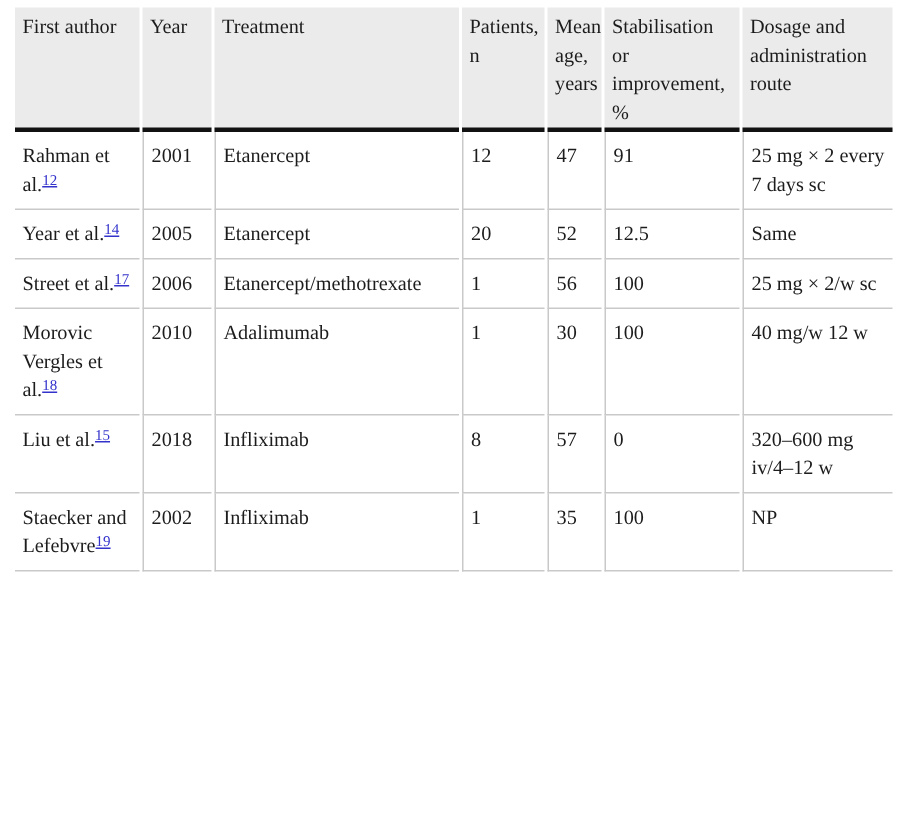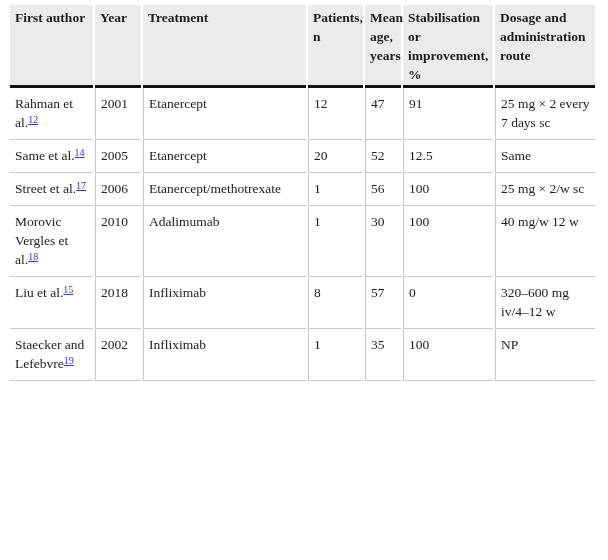--- a/index.html
+++ b/index.html
@@ -24,21 +24,21 @@
     margin: 5px 0 0 8px;
     width: 589px;
     table-layout: fixed;
     border-collapse: separate;
     border-spacing: 2px 0;
     font-size: 13.5px;
     line-height: 19px;
   }
   thead tr { background: var(--header-bg); }
   thead th {
-    font-weight: bold;
+    font-weight: normal;
     text-align: left;
     vertical-align: top;
     padding: 3px 5px 1px 5px;
     border-bottom: 3px solid var(--header-rule);
     overflow: visible;
     white-space: normal;
   }
   tbody td {
     vertical-align: top;
     padding: 6px 5px 7px 5px;
@@ -89,21 +89,21 @@
       <td>2001</td>
       <td>Etanercept</td>
       <td>12</td>
       <td>47</td>
       <td>91</td>
       <td>25 mg × 2 every 7 days sc</td>
     </tr>
 
 
     <tr>
-      <td><span>Same et al.</span><sup class="ref-sup"><a>14</a></sup></td>
+      <td><span>Year et al.</span><sup class="ref-sup"><a>14</a></sup></td>
       <td>2005</td>
       <td>Etanercept</td>
       <td>20</td>
       <td>52</td>
       <td>12.5</td>
       <td>Same</td>
     </tr>
 
     <tr>
       <td><span>Street et al.</span><sup class="ref-sup"><a>17</a></sup></td>

